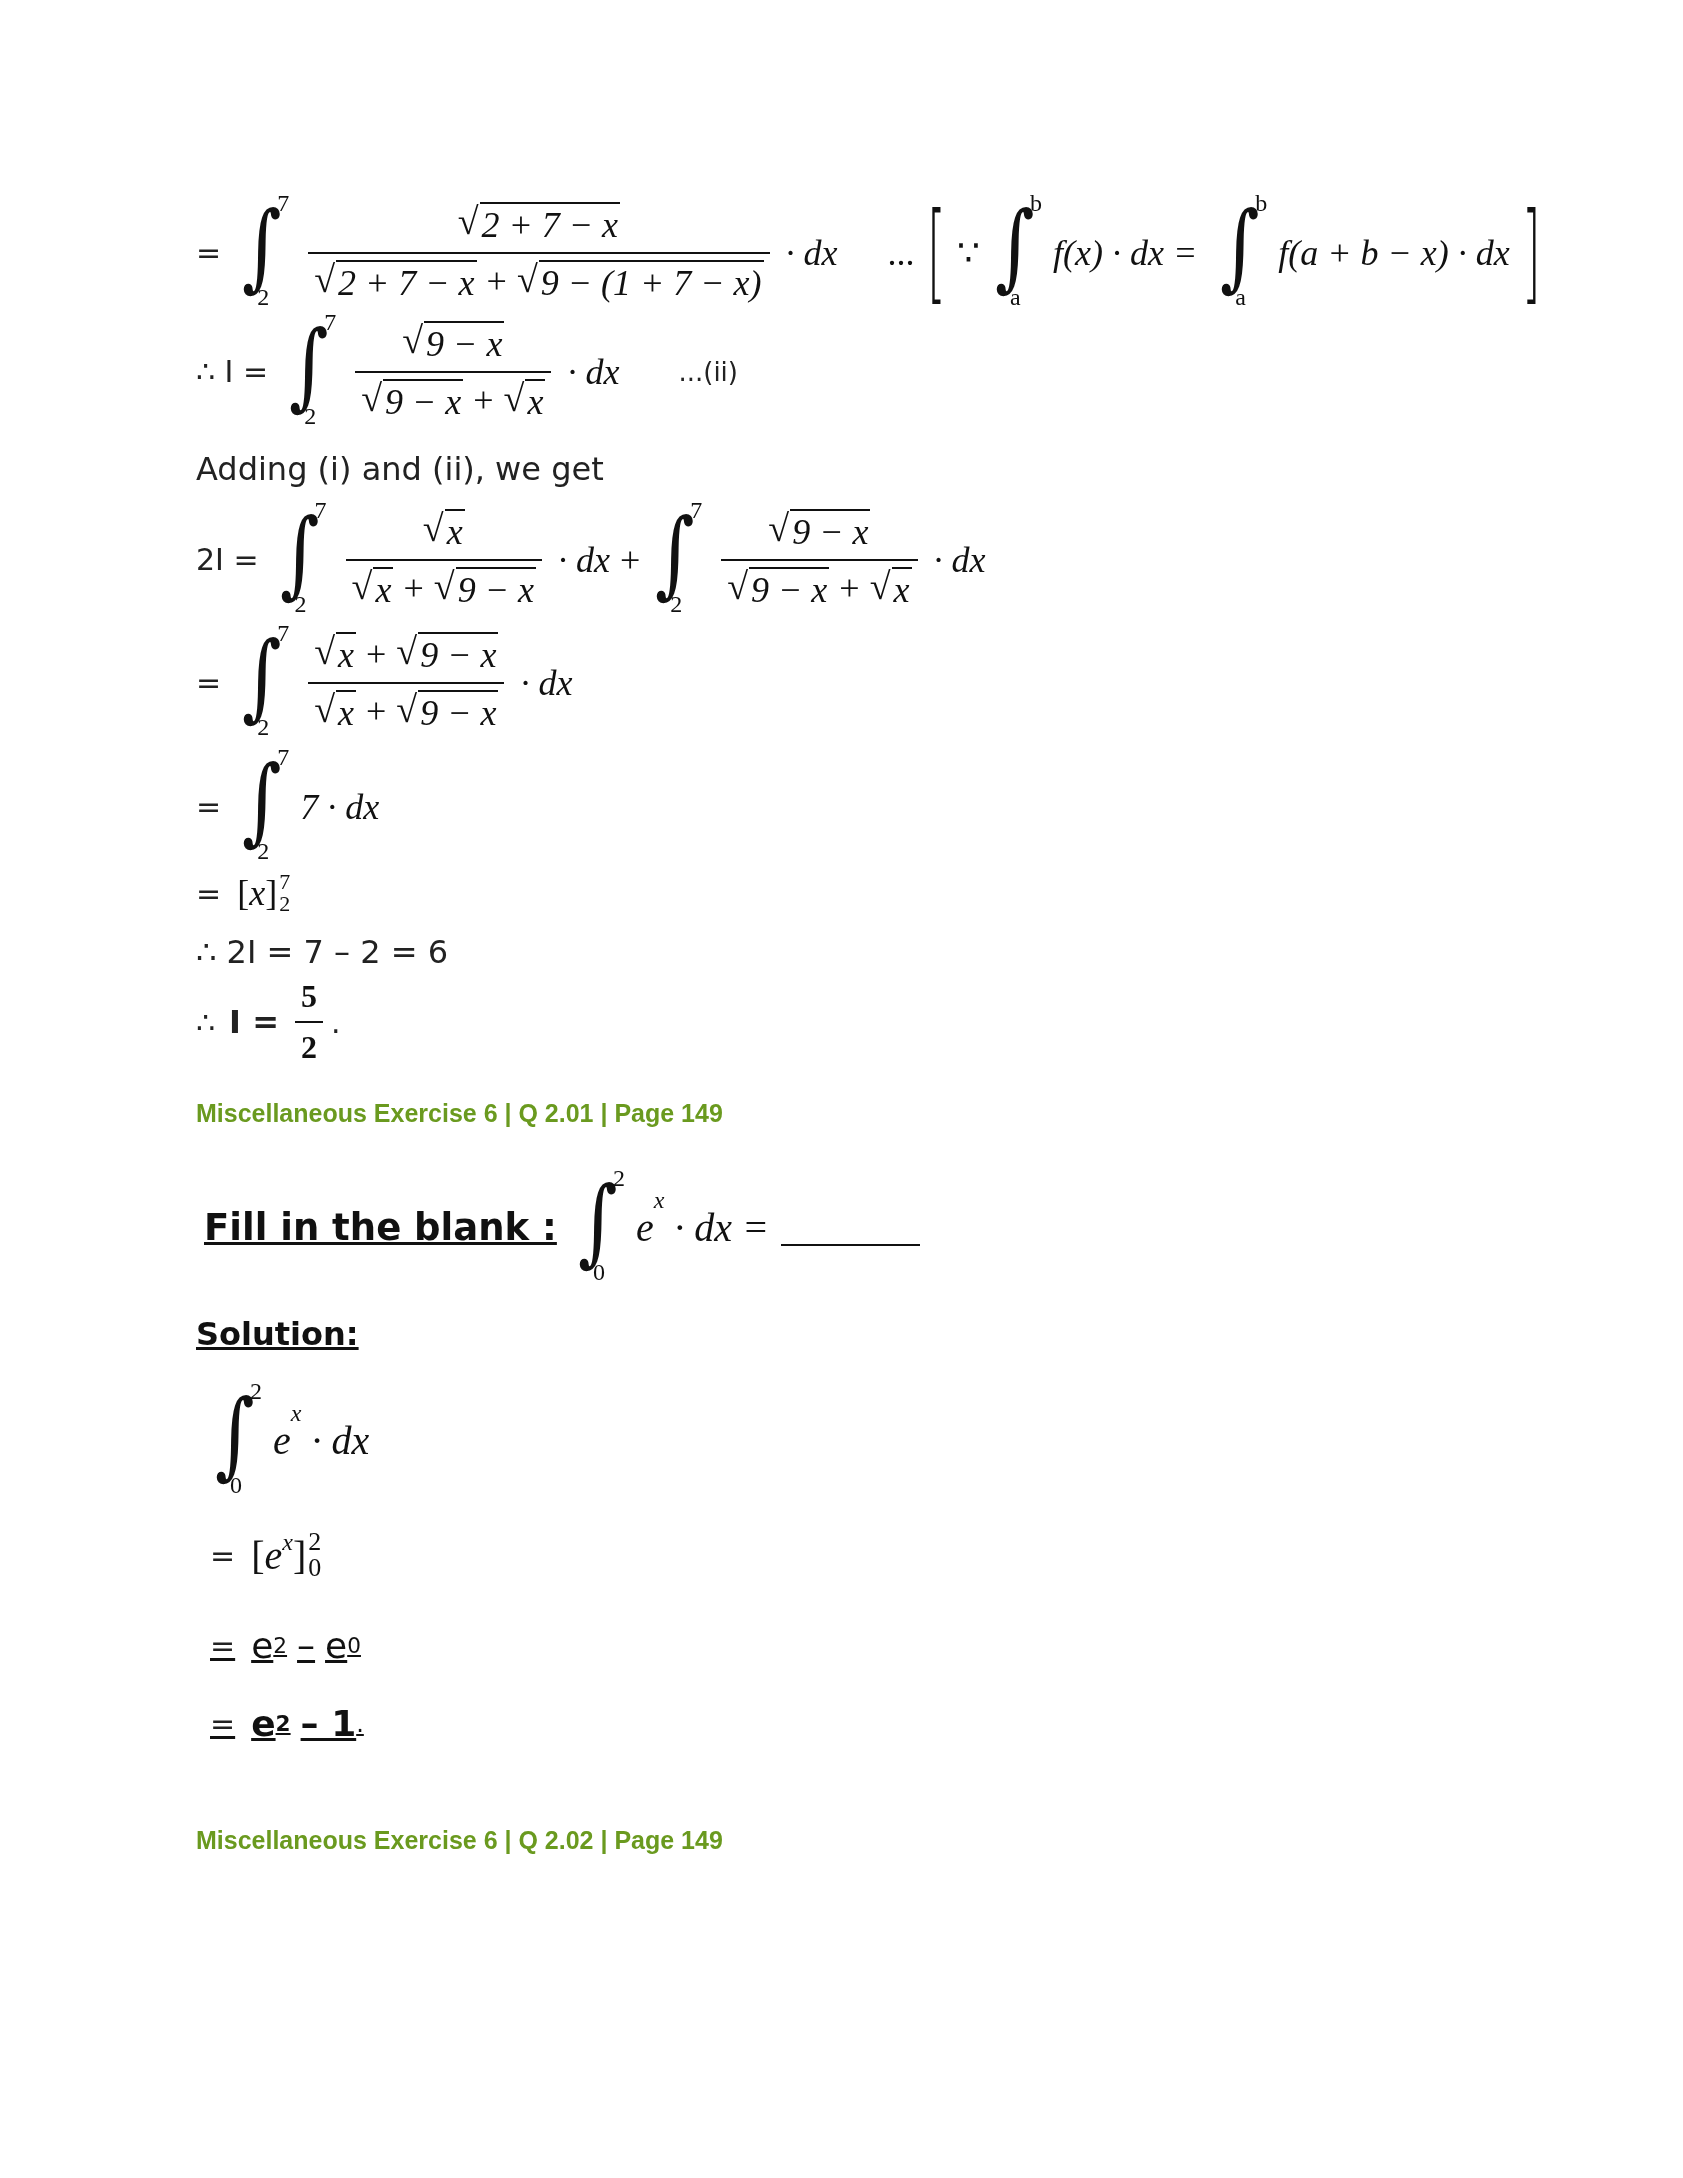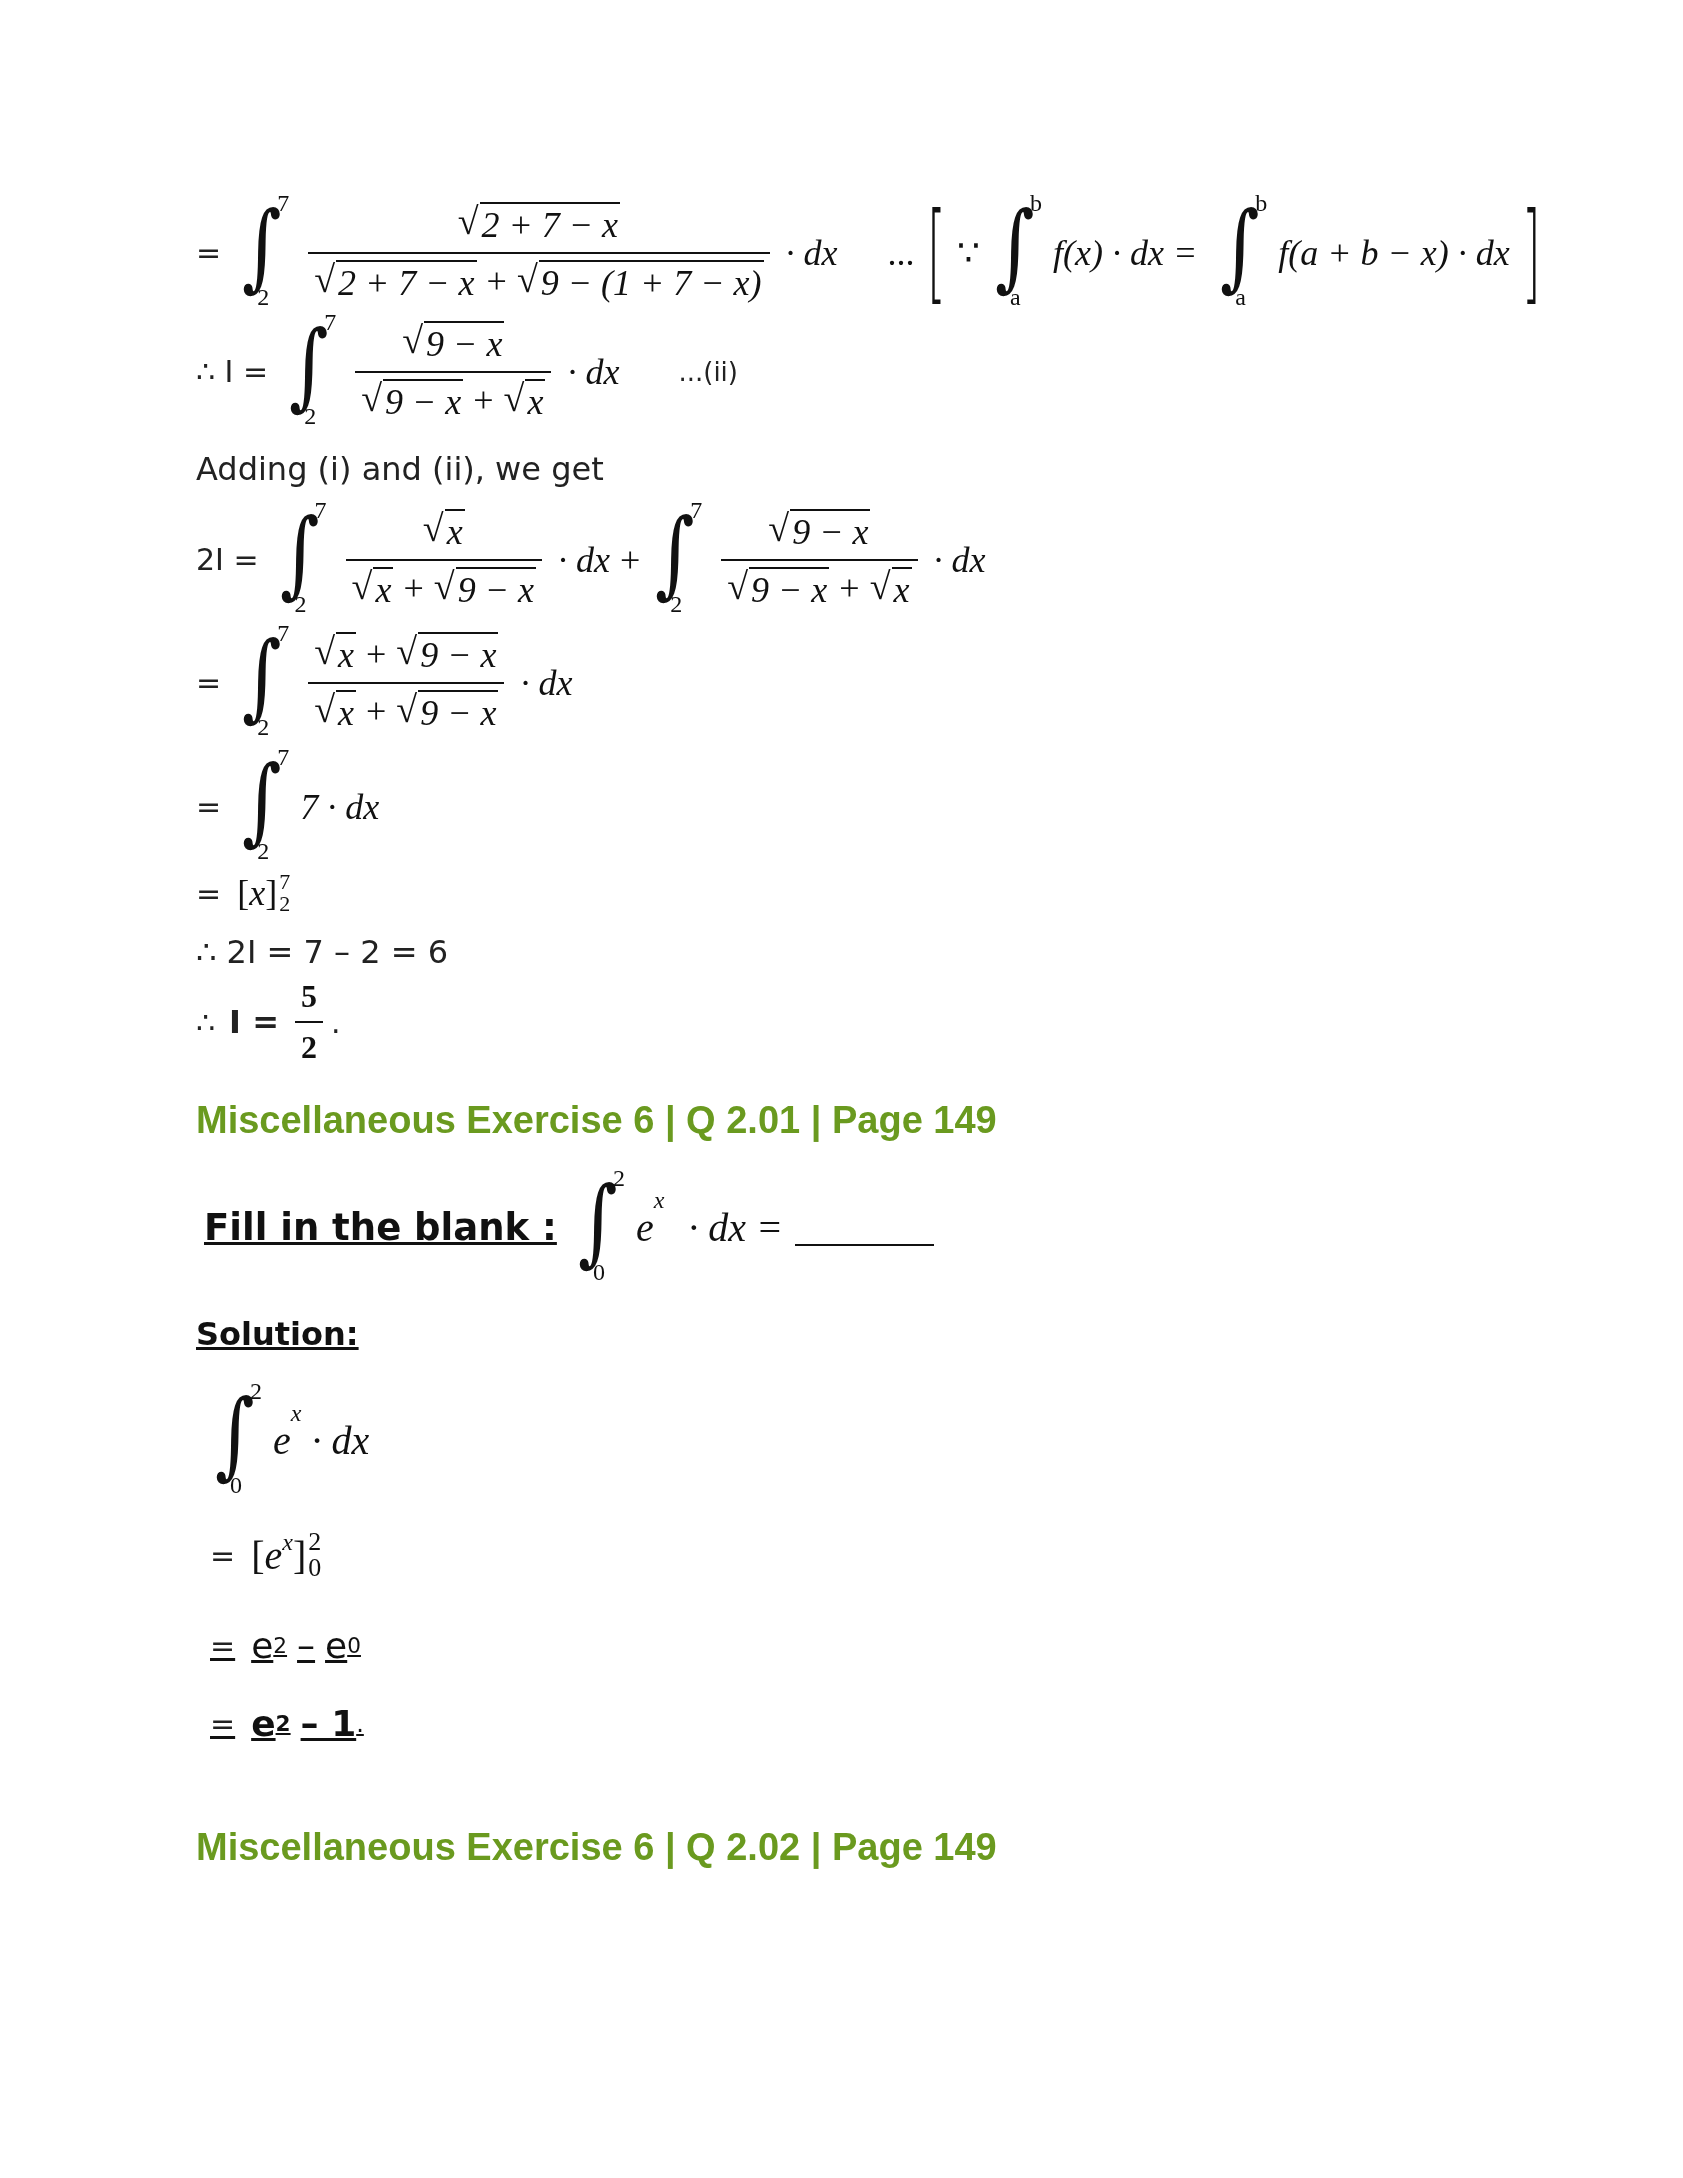--- a/index.html
+++ b/index.html
@@ -15,21 +15,21 @@
   .int .sym { position:absolute; left:0; top:-6px; font-size:95px; line-height:109px; font-family:"DejaVu Serif", serif; font-weight:300; transform:scaleX(0.8); }
   .int .up { position:absolute; left:40px; top:-8px; font-size:24px; }
   .int .lo { position:absolute; left:20px; bottom:-4px; font-size:24px; }
   .frac { display:inline-flex; flex-direction:column; align-items:center; margin:0 8px; }
   .frac .num, .frac .den { padding:0 6px; display:flex; align-items:center; }
   .frac .bar { align-self:stretch; border-top:2px solid #111; margin:6px 0; }
   .sqrt { display:inline-flex; align-items:flex-start; }
   .sqrt .rad { font-size:38px; line-height:1; margin-right:1px; }
   .sqrt .in { border-top:2px solid #111; padding:2px 2px 0 2px; line-height:1.1; }
   .op { margin:0 10px; }
-  .green { font-family:"Liberation Sans", sans-serif; font-weight:bold; font-size:38px; color:#6a9a1f; }
+  .green { font-family:"Liberation Sans", sans-serif; font-weight:bold; font-size:25px; color:#6a9a1f; }
   .bold { font-weight:bold; }
   .blank { display:inline-block; width:139px; border-bottom:2px solid #111; height:34px; margin-left:12px; }
   .bracketL, .bracketR { font-size:109px; font-weight:200; line-height:1; font-family:"DejaVu Sans", sans-serif; transform:scaleX(0.45); display:inline-block; }
   sup { font-size:0.6em; }
   .limits { display:inline-flex; flex-direction:column; font-size:22px; line-height:1; margin-left:2px; }
 </style>
 </head>
 <body>
 
 <div class="page">
@@ -256,21 +256,21 @@
   <div class="row" style="top:995px;">
     <span class="sans bold" style="font-size:37px; margin-left:8px; margin-right:16px;">Fill in the blank :</span>
     <div class="math" style="font-size:40px;">
       <span class="int">
           <span class="sym">∫</span>
           <span class="up">2</span>
           <span class="lo">0</span>
         </span>
       <span class="it">e</span>
         <sup class="it" style="align-self:flex-start; margin-top:14px;">x</sup>
-      <span class="it" style="margin-left:24px;">· dx =</span>
+      <span class="it" style="margin-left:10px;">· dx =</span>
       <span class="blank"></span>
     </div>
   </div>
 
   <div class="row sans bold" style="top:1137px; font-size:32px;text-align:center;">Solution:</div>
 
   <div class="row" style="top:1208px; left:14px;">
     <div class="math" style="font-size:40px;">
       <span class="int">
           <span class="sym">∫</span>

